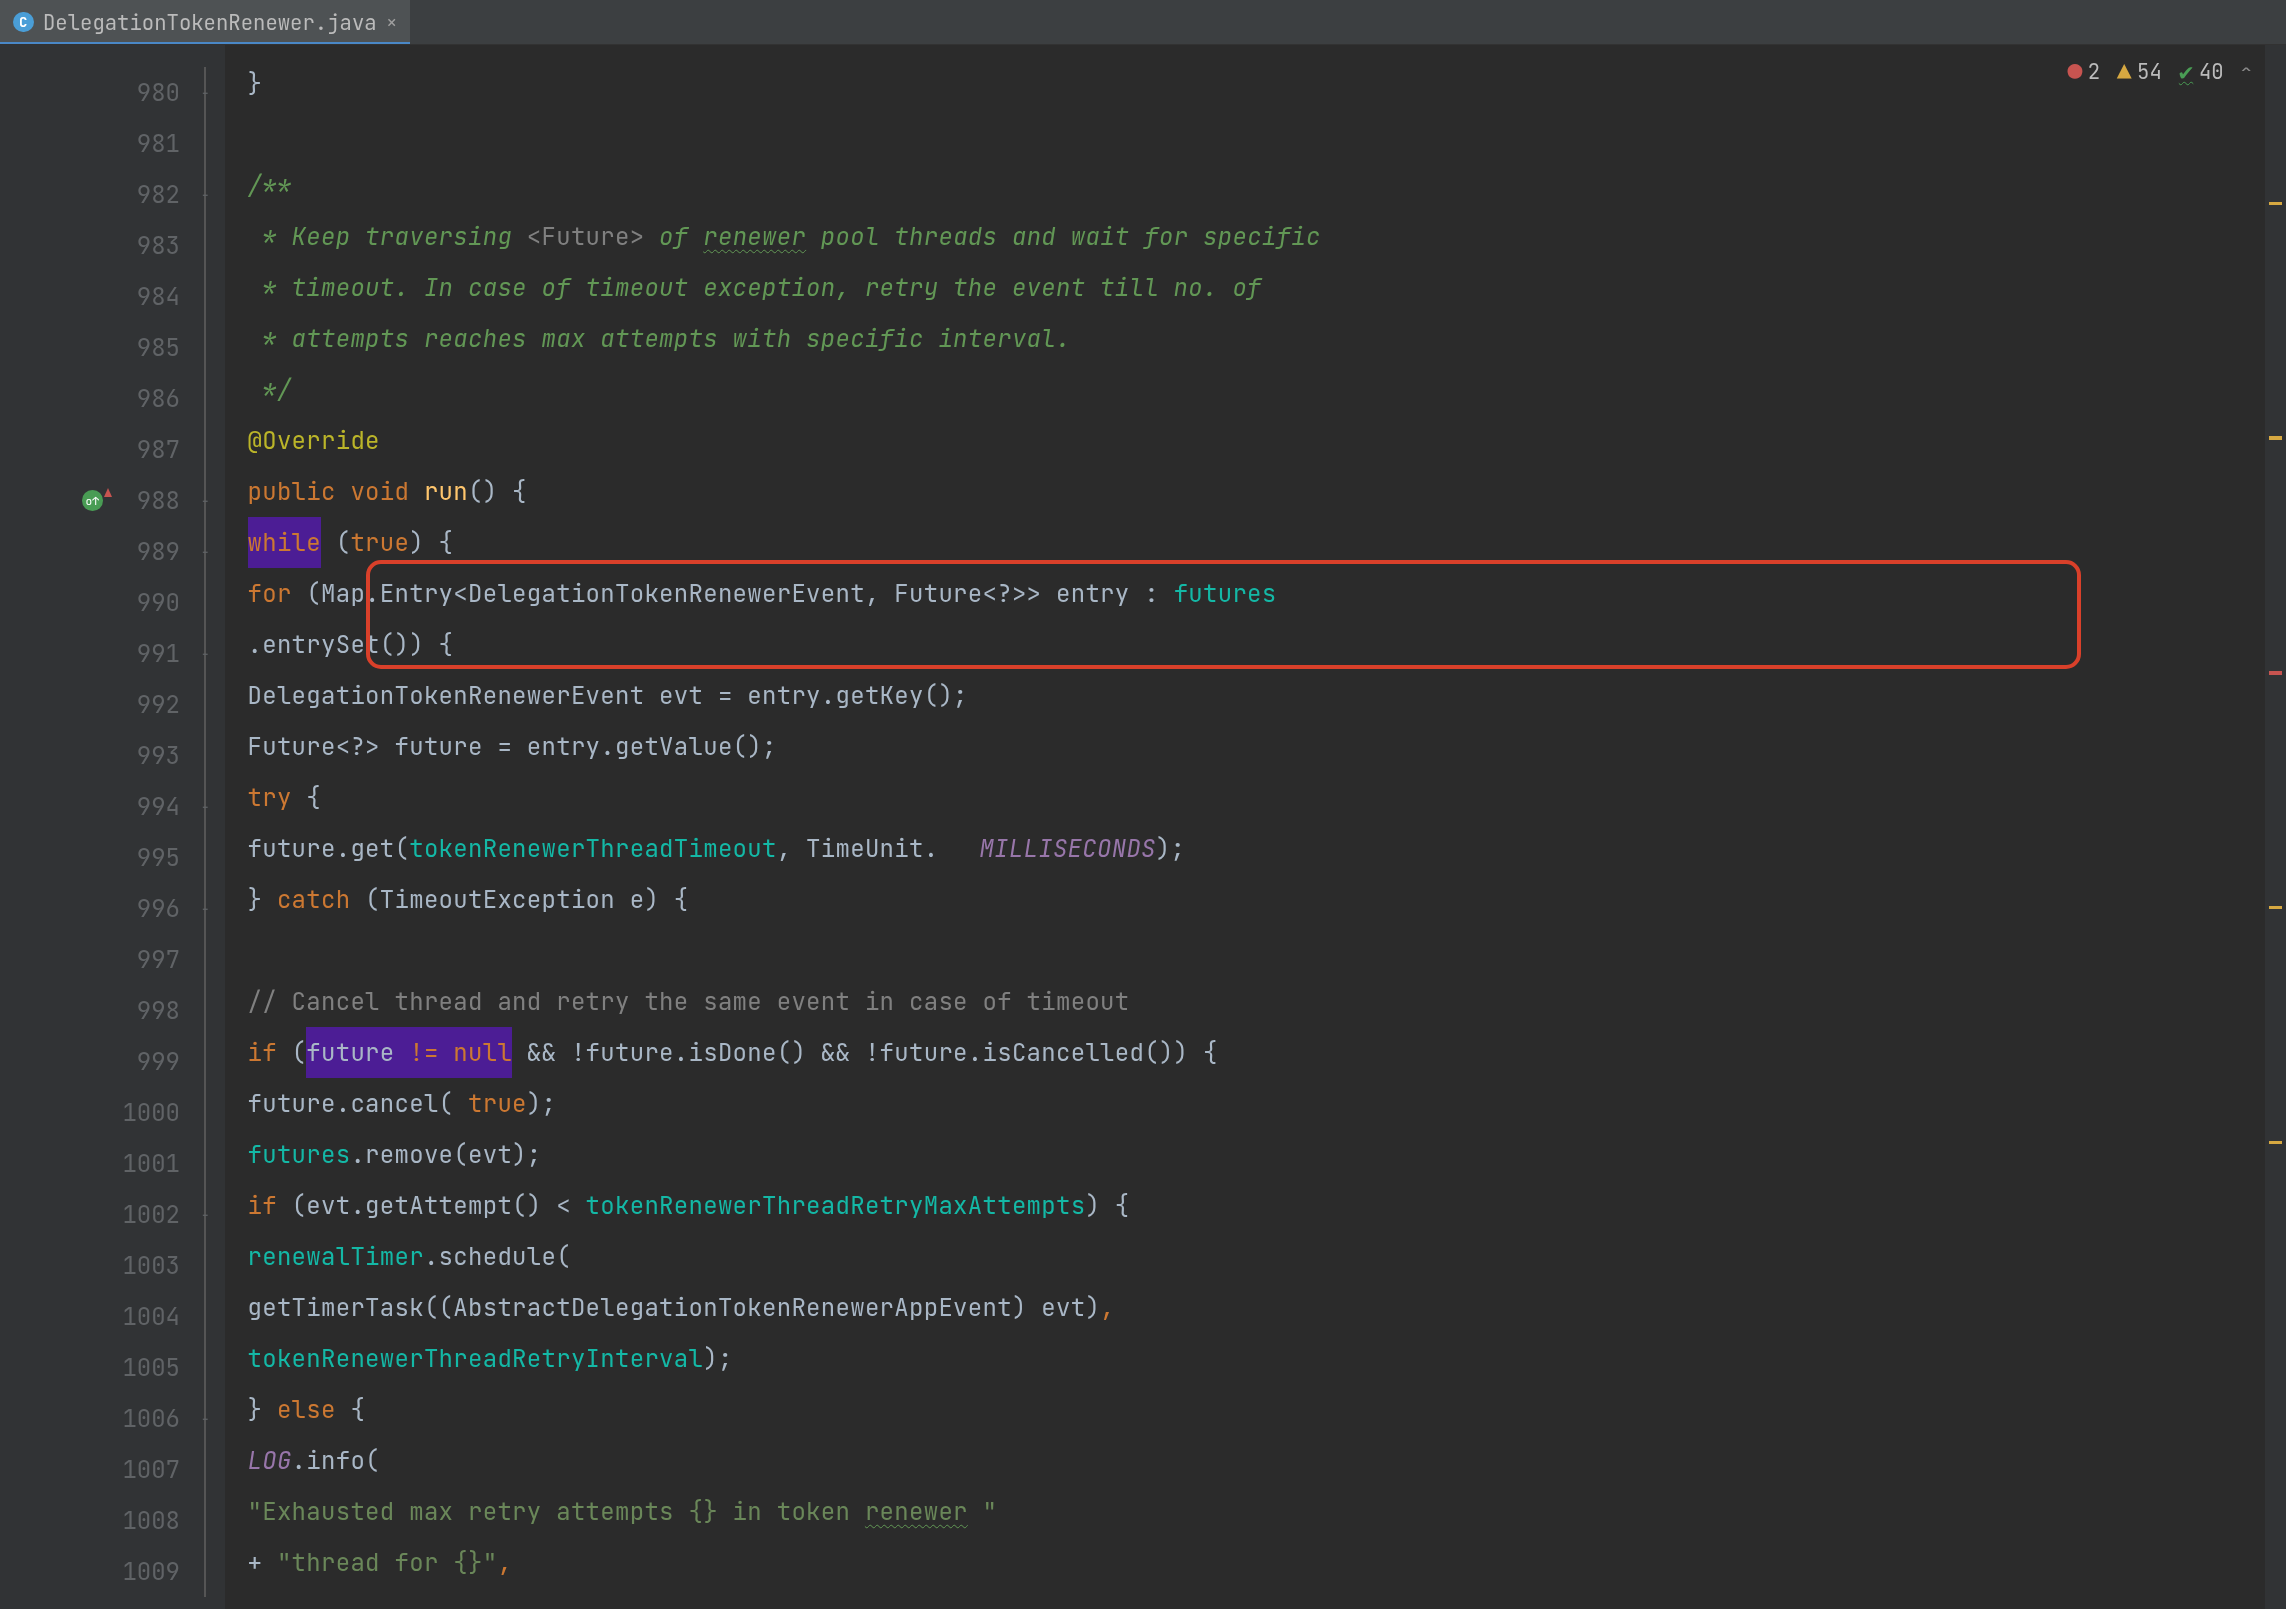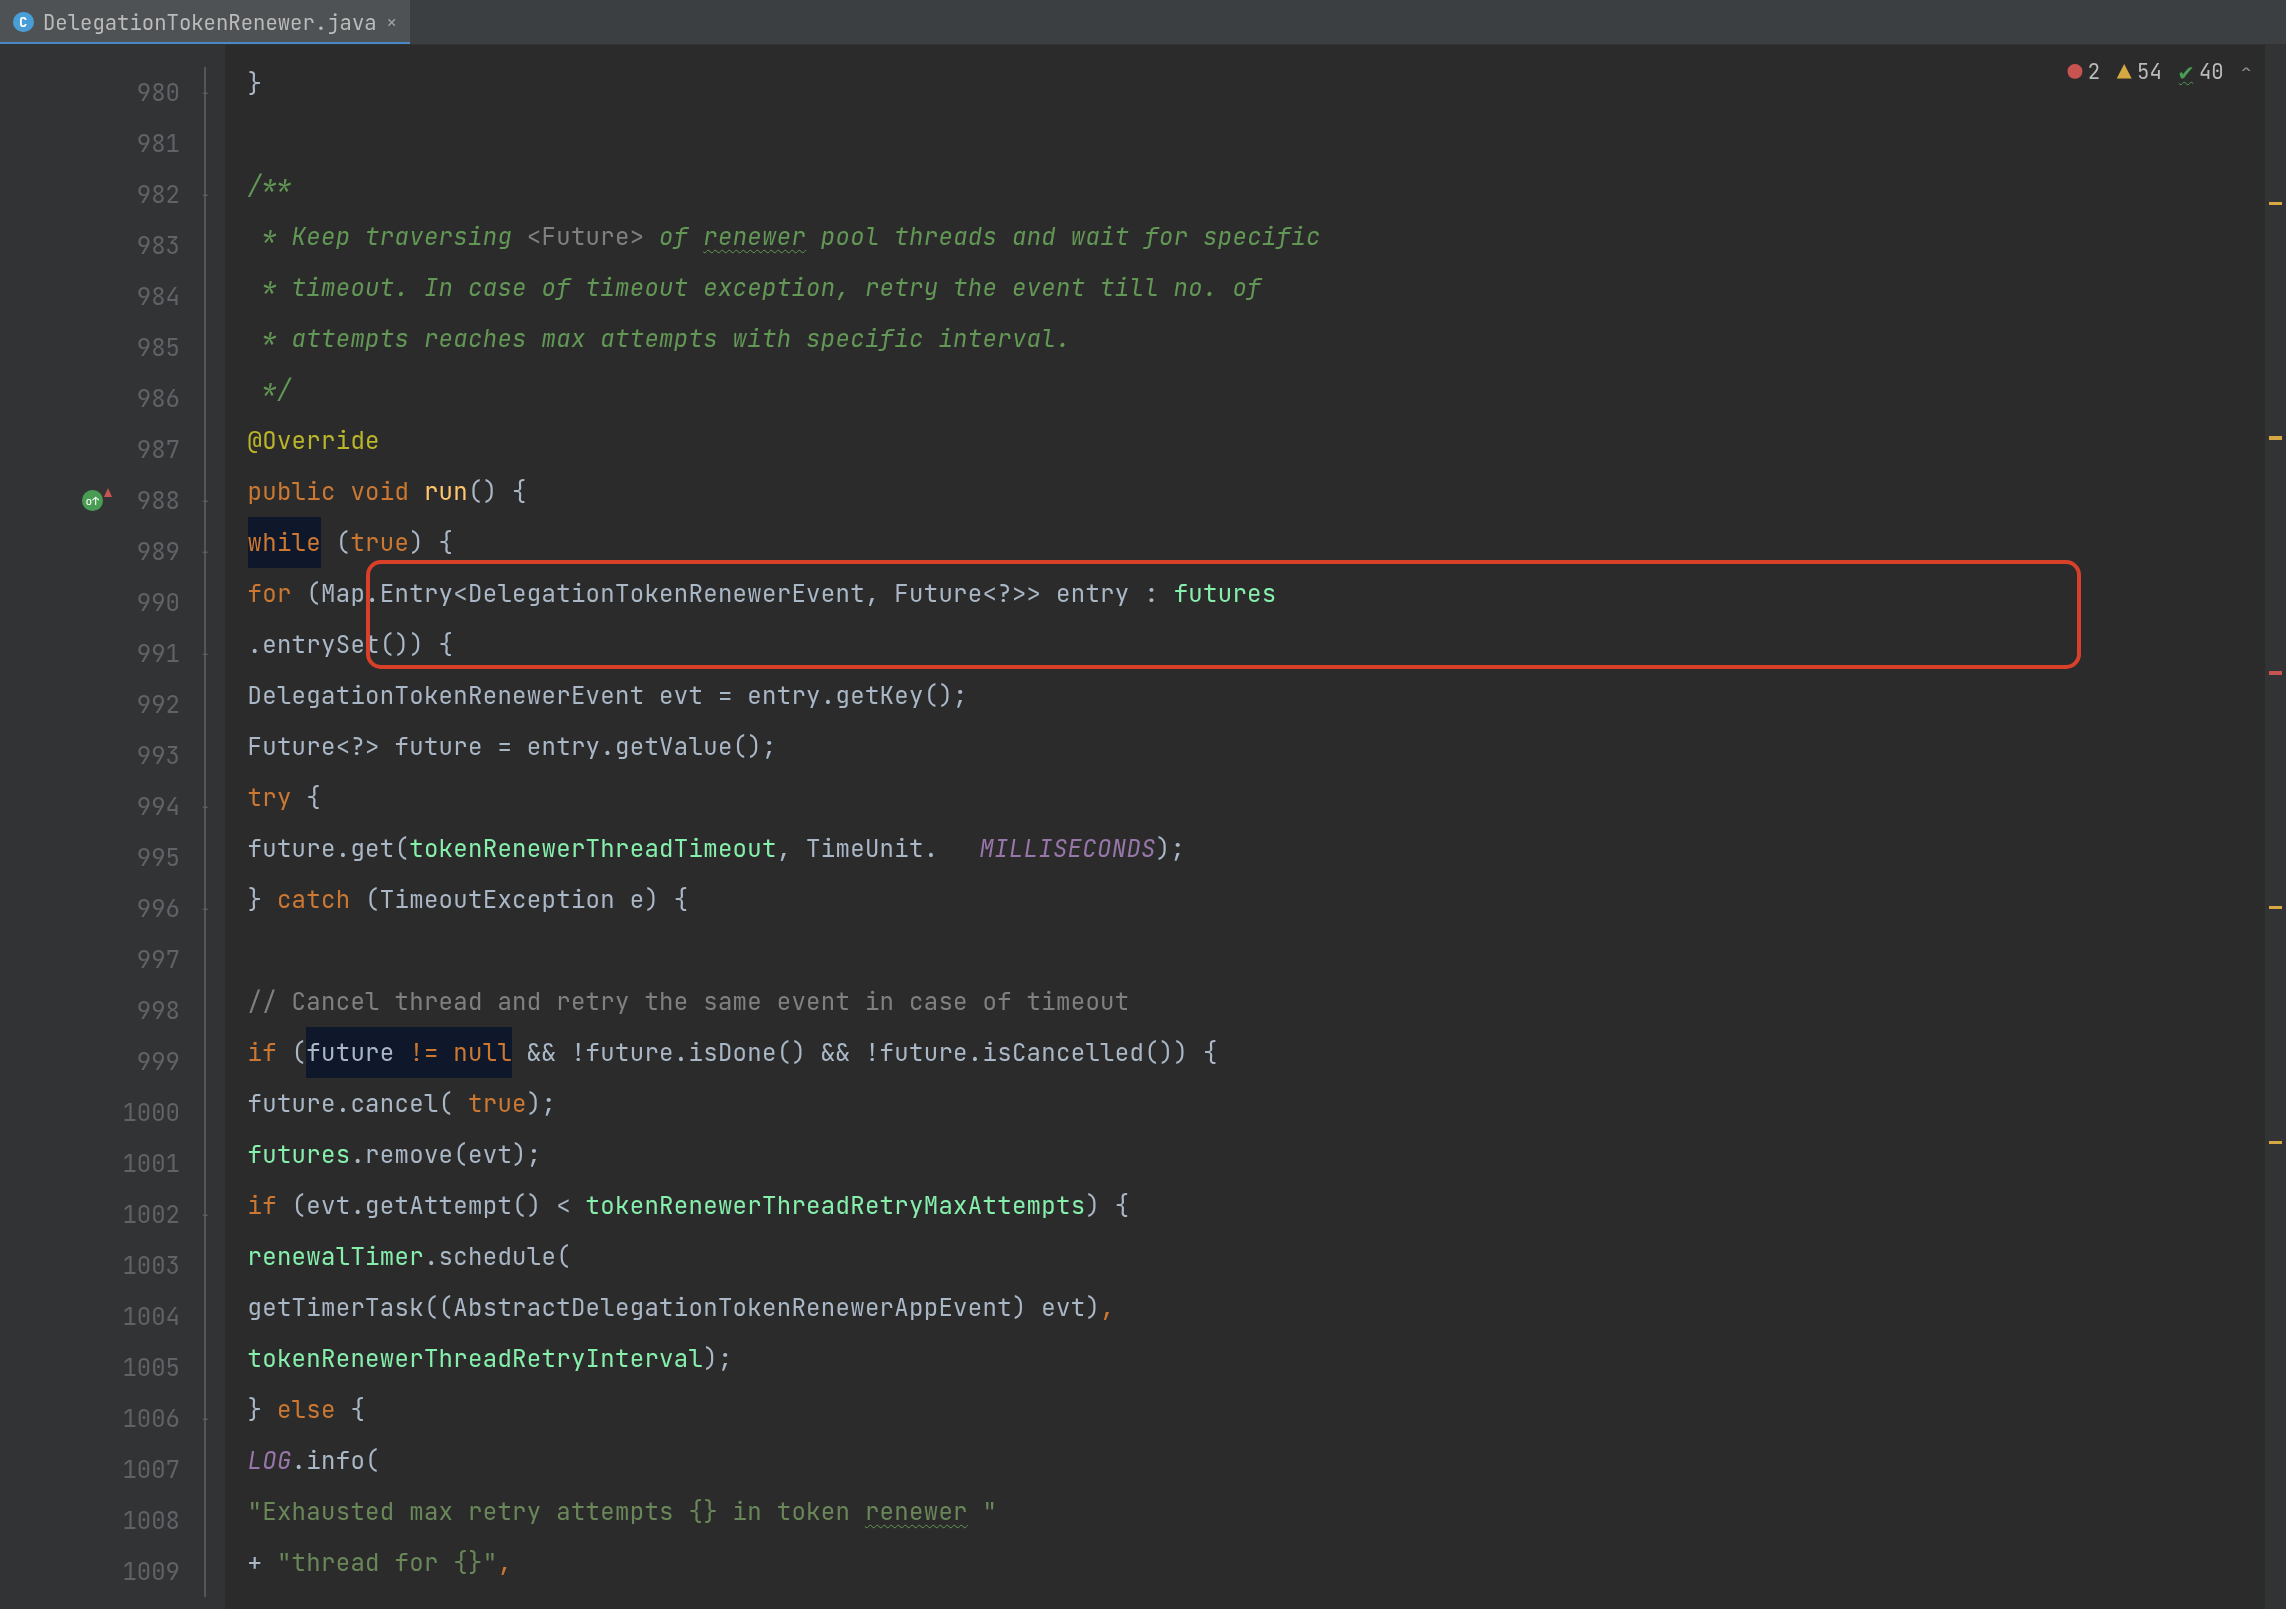--- a/index.html
+++ b/index.html
@@ -95,27 +95,27 @@
     font-size: 24px;
     line-height: 51px;
     letter-spacing: 0.3px;
   }
   
   .kw  { color: #cc7832; }
   .str { color: #6a8759; }
   .cmt { color: #629755; font-style: italic; }
   .cmtg{ color: #808080; }
   .ann { color: #bbb529; }
-  .fld { color: #86efac; }
+  .fld { color: #14b8a6; }
   .fldI{ color: #9876aa; font-style: italic; }
   .sta { color: #9876aa; font-style: italic; margin-left: 41px; }
   .typ { color: #a9b7c6; }
   .mth { color: #ffc66d; }
   .pun { color: #a9b7c6; }
-  .hlbg{ background:#0f172a; }
+  .hlbg{ background:#4c1d95; }
   .wavy { text-decoration: underline wavy #629755 0.9px; text-underline-offset:3.7px;}
   .greyital { color:#787878; font-style: normal;}
   .truelit { color:#cc7832; }
 
   .highlight-box {
     position: absolute;
     border: 4.7px solid #d9402a;
     border-radius: 15px;
     pointer-events: none;
   }

